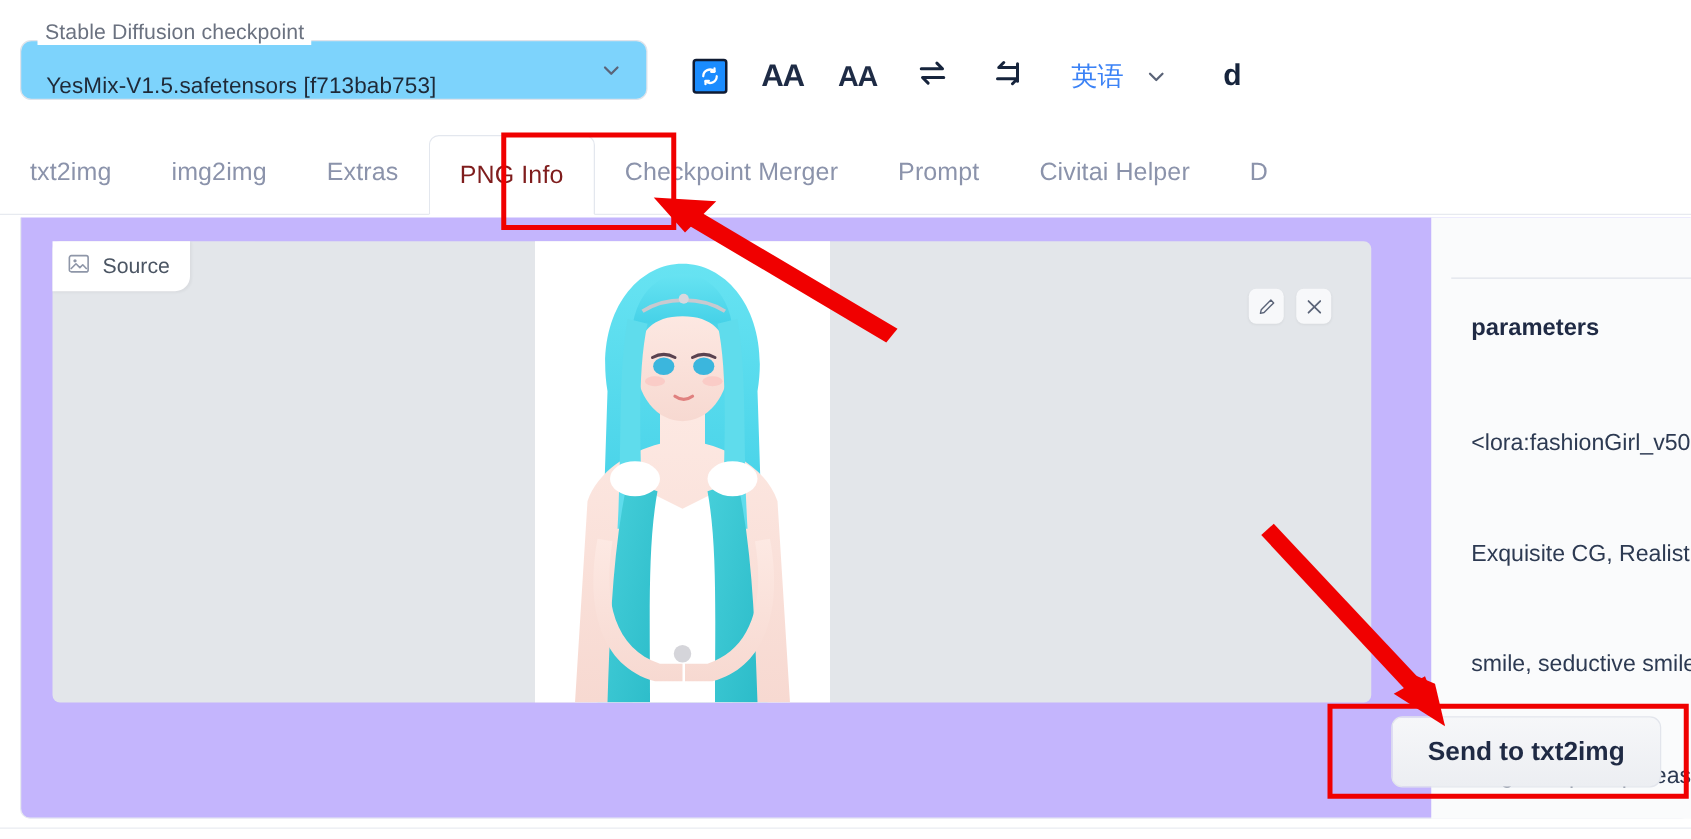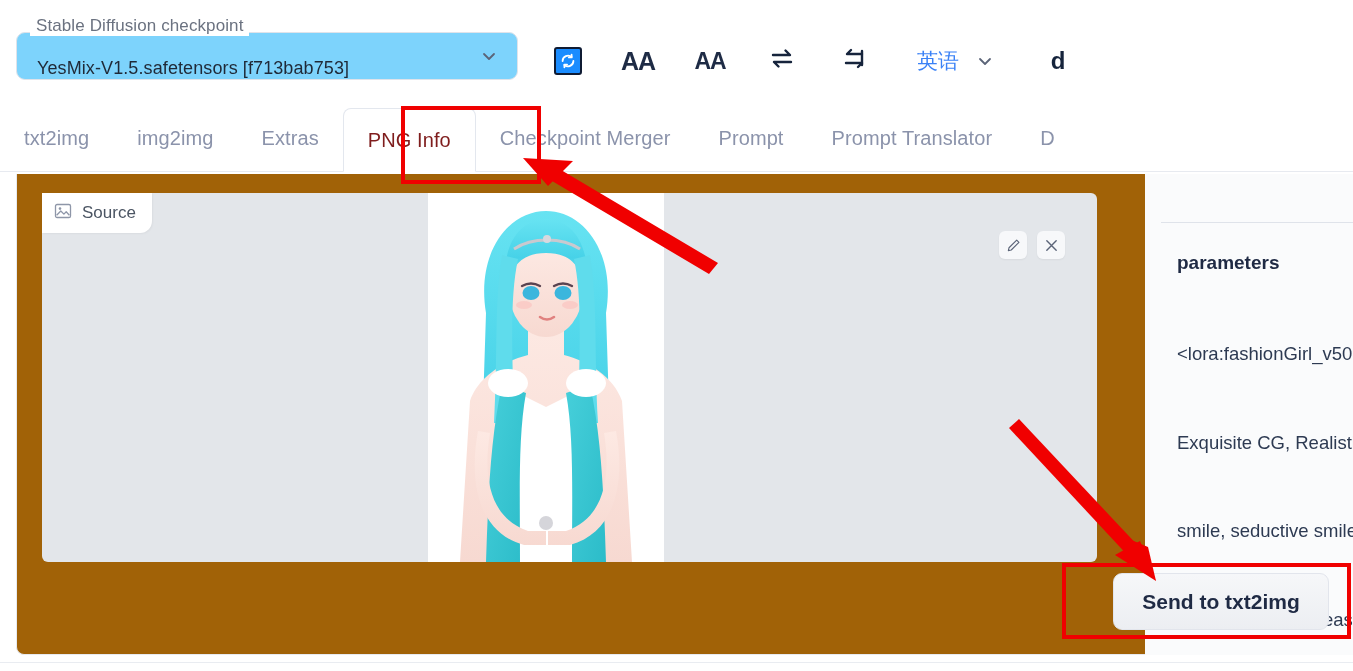--- a/index.html
+++ b/index.html
@@ -51,21 +51,21 @@
     position: absolute; right: 18px; top: 50%;
     transform: translateY(-50%);
     width: 20px; height: 20px;
     display: flex; align-items: center; justify-content: center;
   }
 
   
   .toolbar {
     position: absolute; left: 540px; top: 28px;
     height: 66px;
-    display: flex; align-items: center; gap: 12px;
+    display: flex; align-items: center; gap: 0px;
   }
   .tb-btn {
     min-width: 60px; height: 66px;
     display: flex; align-items: center; justify-content: center;
     background: #ffffff;
     border: none;
     border-radius: 8px;
     cursor: pointer;
     padding: 0 10px;
   }
@@ -114,21 +114,21 @@
     height: 64px;
     margin-top: 4px;
     position: relative; z-index: 3;
   }
   .tab.clipped { padding-right: 0; overflow: hidden; }
 
   
   .panel {
     position: absolute; left: 16px; top: 174px;
     width: 1337px; height: 481px;
-    background: #a16207;
+    background: #c4b5fd;
     border: 1px solid #e7eaf0;
     border-top: none;
     border-radius: 0 0 8px 8px;
   }
   .img-col {
     position: absolute; left: 25px; top: 19px;
     width: 1055px; height: 369px;
     background: #e3e6ea;
     border-radius: 6px;
     overflow: hidden;
@@ -284,21 +284,21 @@
     </div>
   </div>
 
   <div class="tabs">
     <div class="tab">txt2img</div>
     <div class="tab">img2img</div>
     <div class="tab">Extras</div>
     <div class="tab active">PNG Info</div>
     <div class="tab">Checkpoint Merger</div>
     <div class="tab">Prompt</div>
-    <div class="tab">Prompt Translator</div>
+    <div class="tab">Civitai Helper</div>
     <div class="tab clipped">D</div>
   </div>
 
   <div class="panel">
 
     <div class="img-col">
       <div class="img-white"></div>
 
       <svg style="position:absolute;left:386px;top:0;width:236px;height:369px;" viewBox="0 0 236 369">
         <defs>

